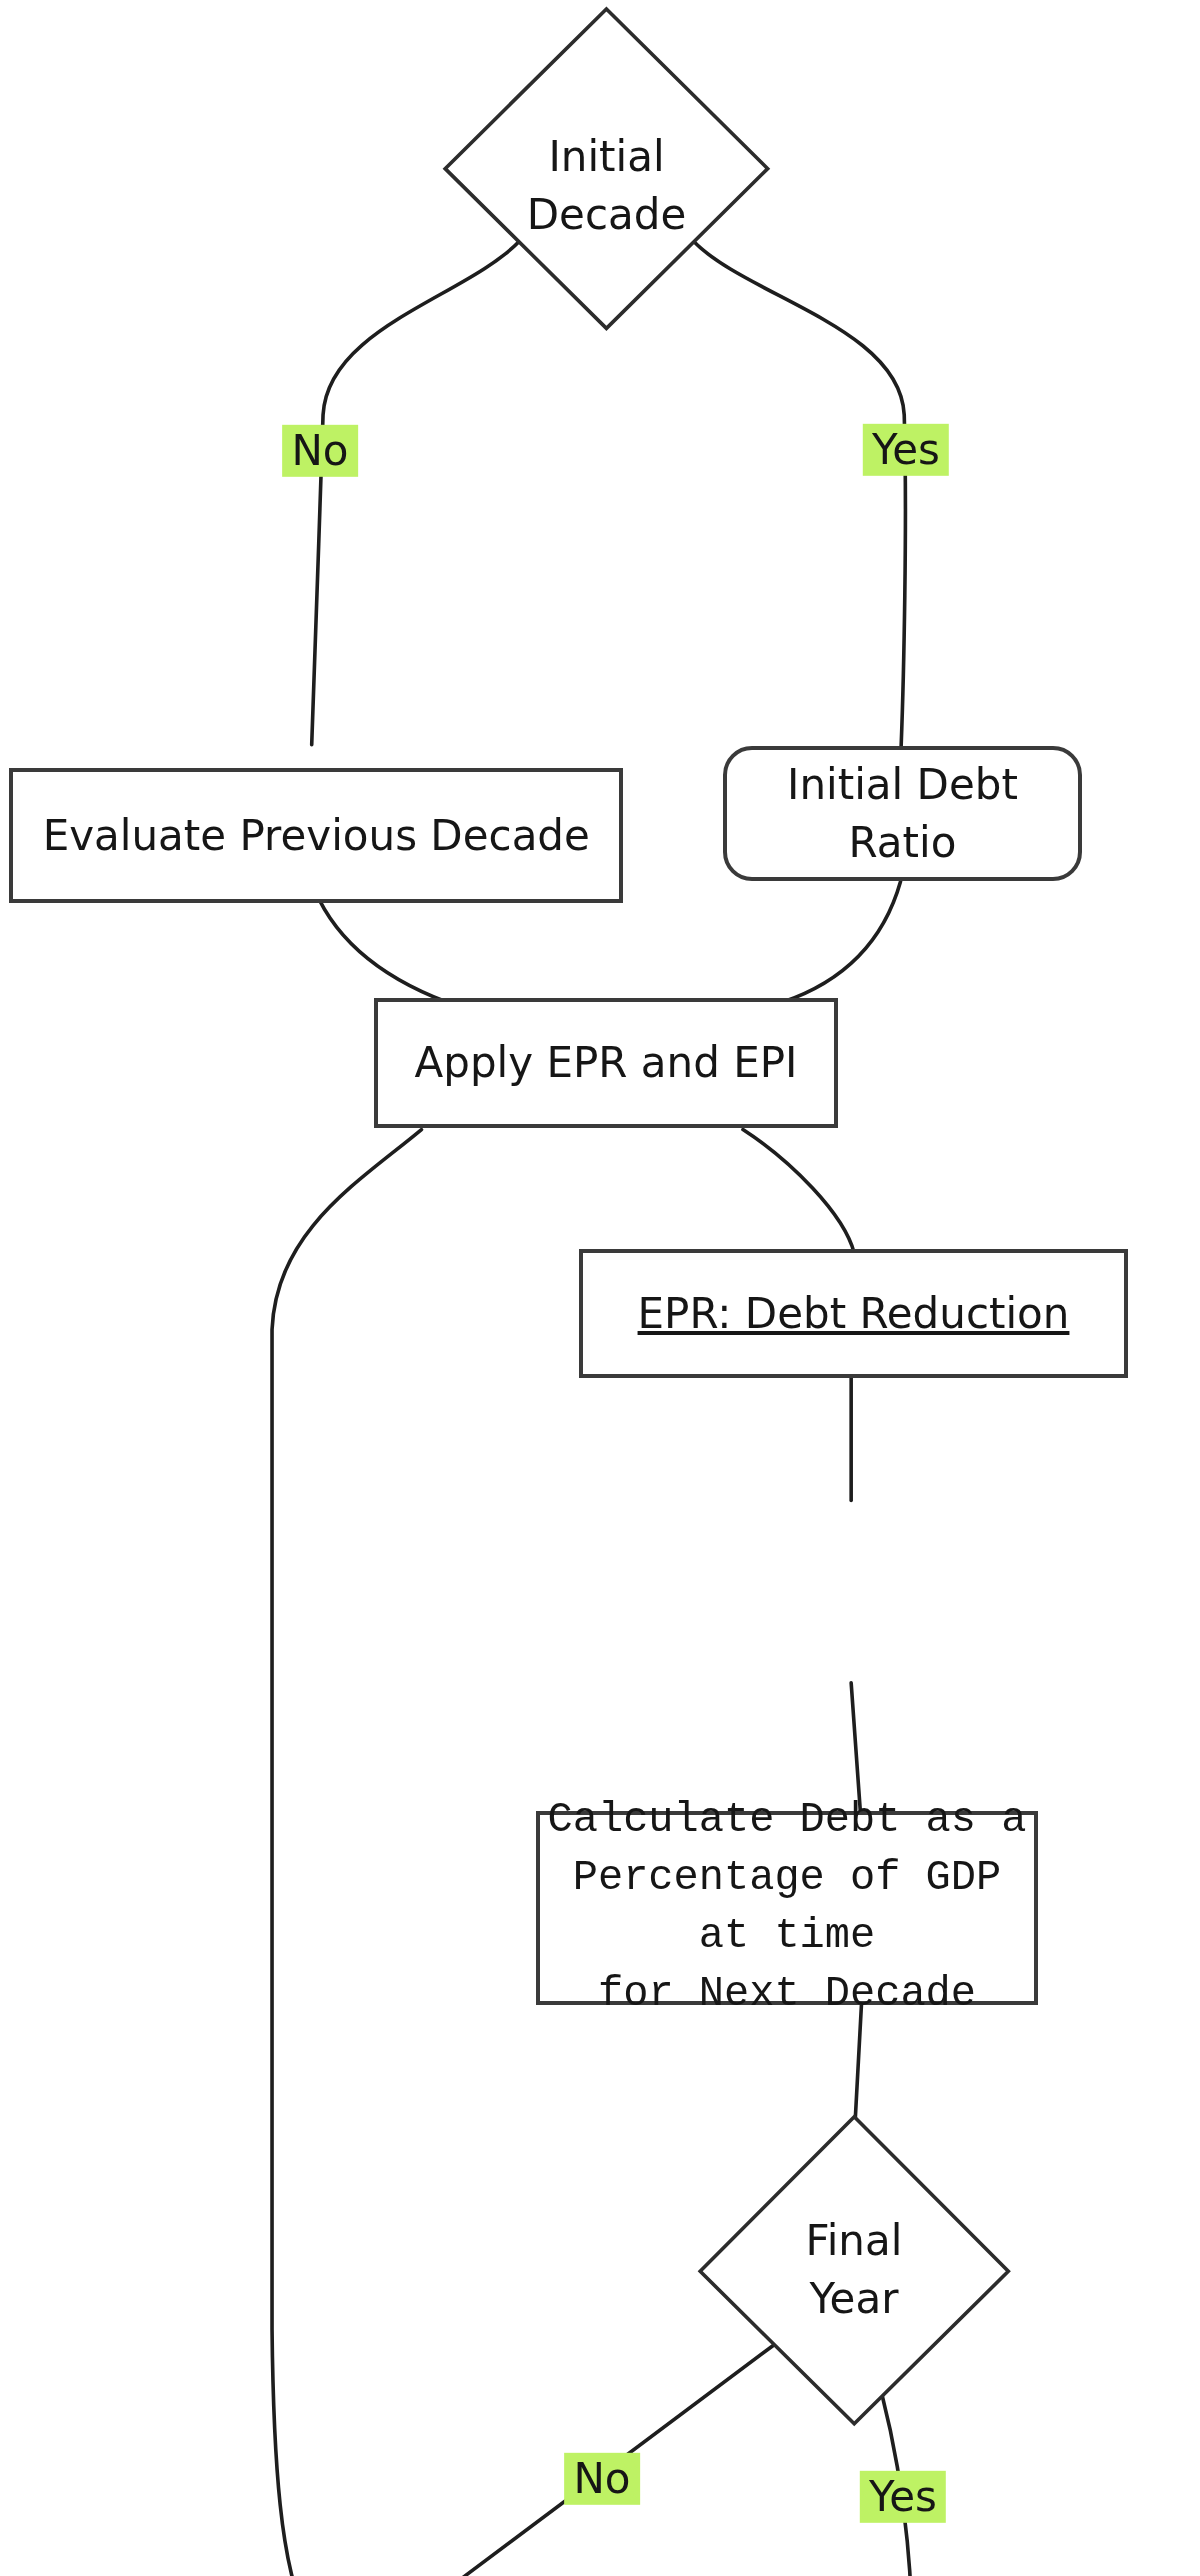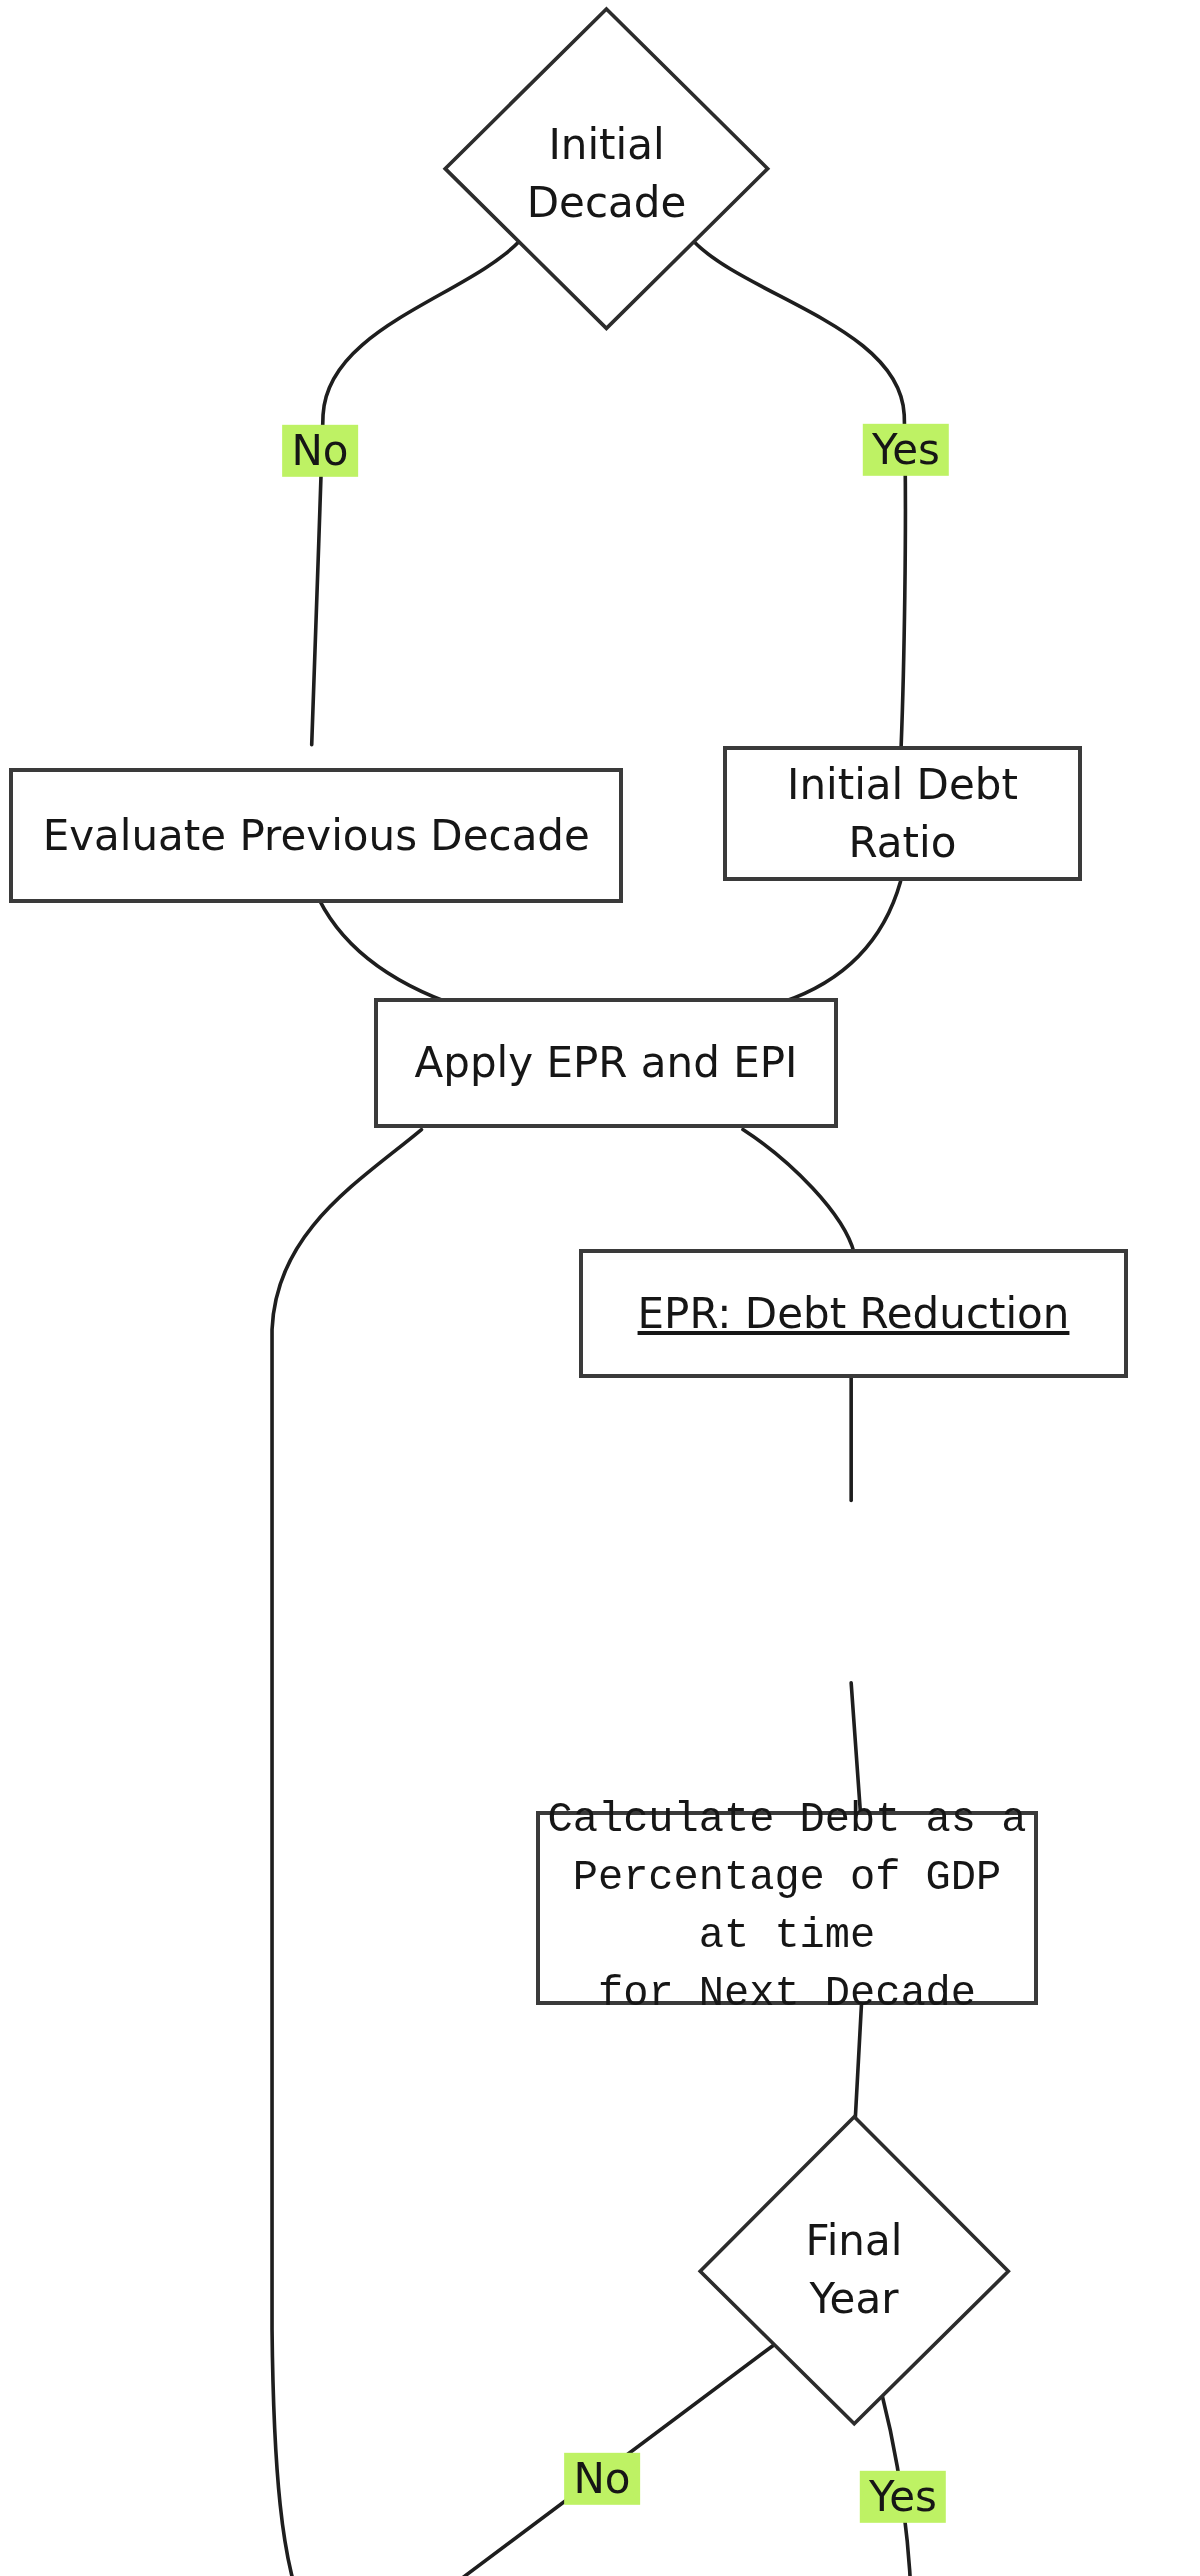--- a/index.html
+++ b/index.html
@@ -71,28 +71,28 @@
       <path d="M 1672 3890 L 1660 4112"></path>
       <path d="M 1502 4551 L 832 5052"></path>
       <path d="M 1712 4648 C 1741 4762, 1763 4906, 1769 5050"></path>
     </g>
     <g fill="#ffffff" stroke="#2c2c2c" stroke-width="7" stroke-linejoin="miter">
       <polygon points="1177,17 1490,327 1177,637 864,327"></polygon>
       <polygon points="1658,4108 1957,4408 1658,4704 1359,4408"></polygon>
     </g>
   </svg>
 
-  <div class="diamond-label" style="left:445px; top:14px; width:323px; height:319px;text-align:center;">Initial
+  <div class="diamond-label" style="left:445px; top:26px; width:323px; height:319px;text-align:center;">Initial
 Decade</div>
   <div class="diamond-label" style="left:700px; top:2116px; width:308px; height:307px;">Final
 Year</div>
 
   <div class="node" style="left:9.3px; top:744px; width:614px; height:135px;margin-top:24px;">Evaluate Previous Decade</div>
 
-  <div class="node" style="left:723px; top:746px; width:359px; height:135px;">Initial Debt
+  <div class="node" style="left:723px; top:746px; width:359px; height:135px;border-radius:29px;">Initial Debt
 Ratio</div>
 
   <div class="node" style="left:374px; top:998px; width:464px; height:130px;">Apply EPR and EPI</div>
 
   <div class="node" style="left:579px; top:1249px; width:549px; height:129px;text-decoration:underline;">EPR: Debt Reduction</div>
 
 
   <div class="node" style="left:536px; top:1811px; width:502px; height:194px;font-family:Liberation Mono, monospace;">Calculate Debt as a
 Percentage of GDP at time
 for Next Decade</div>

